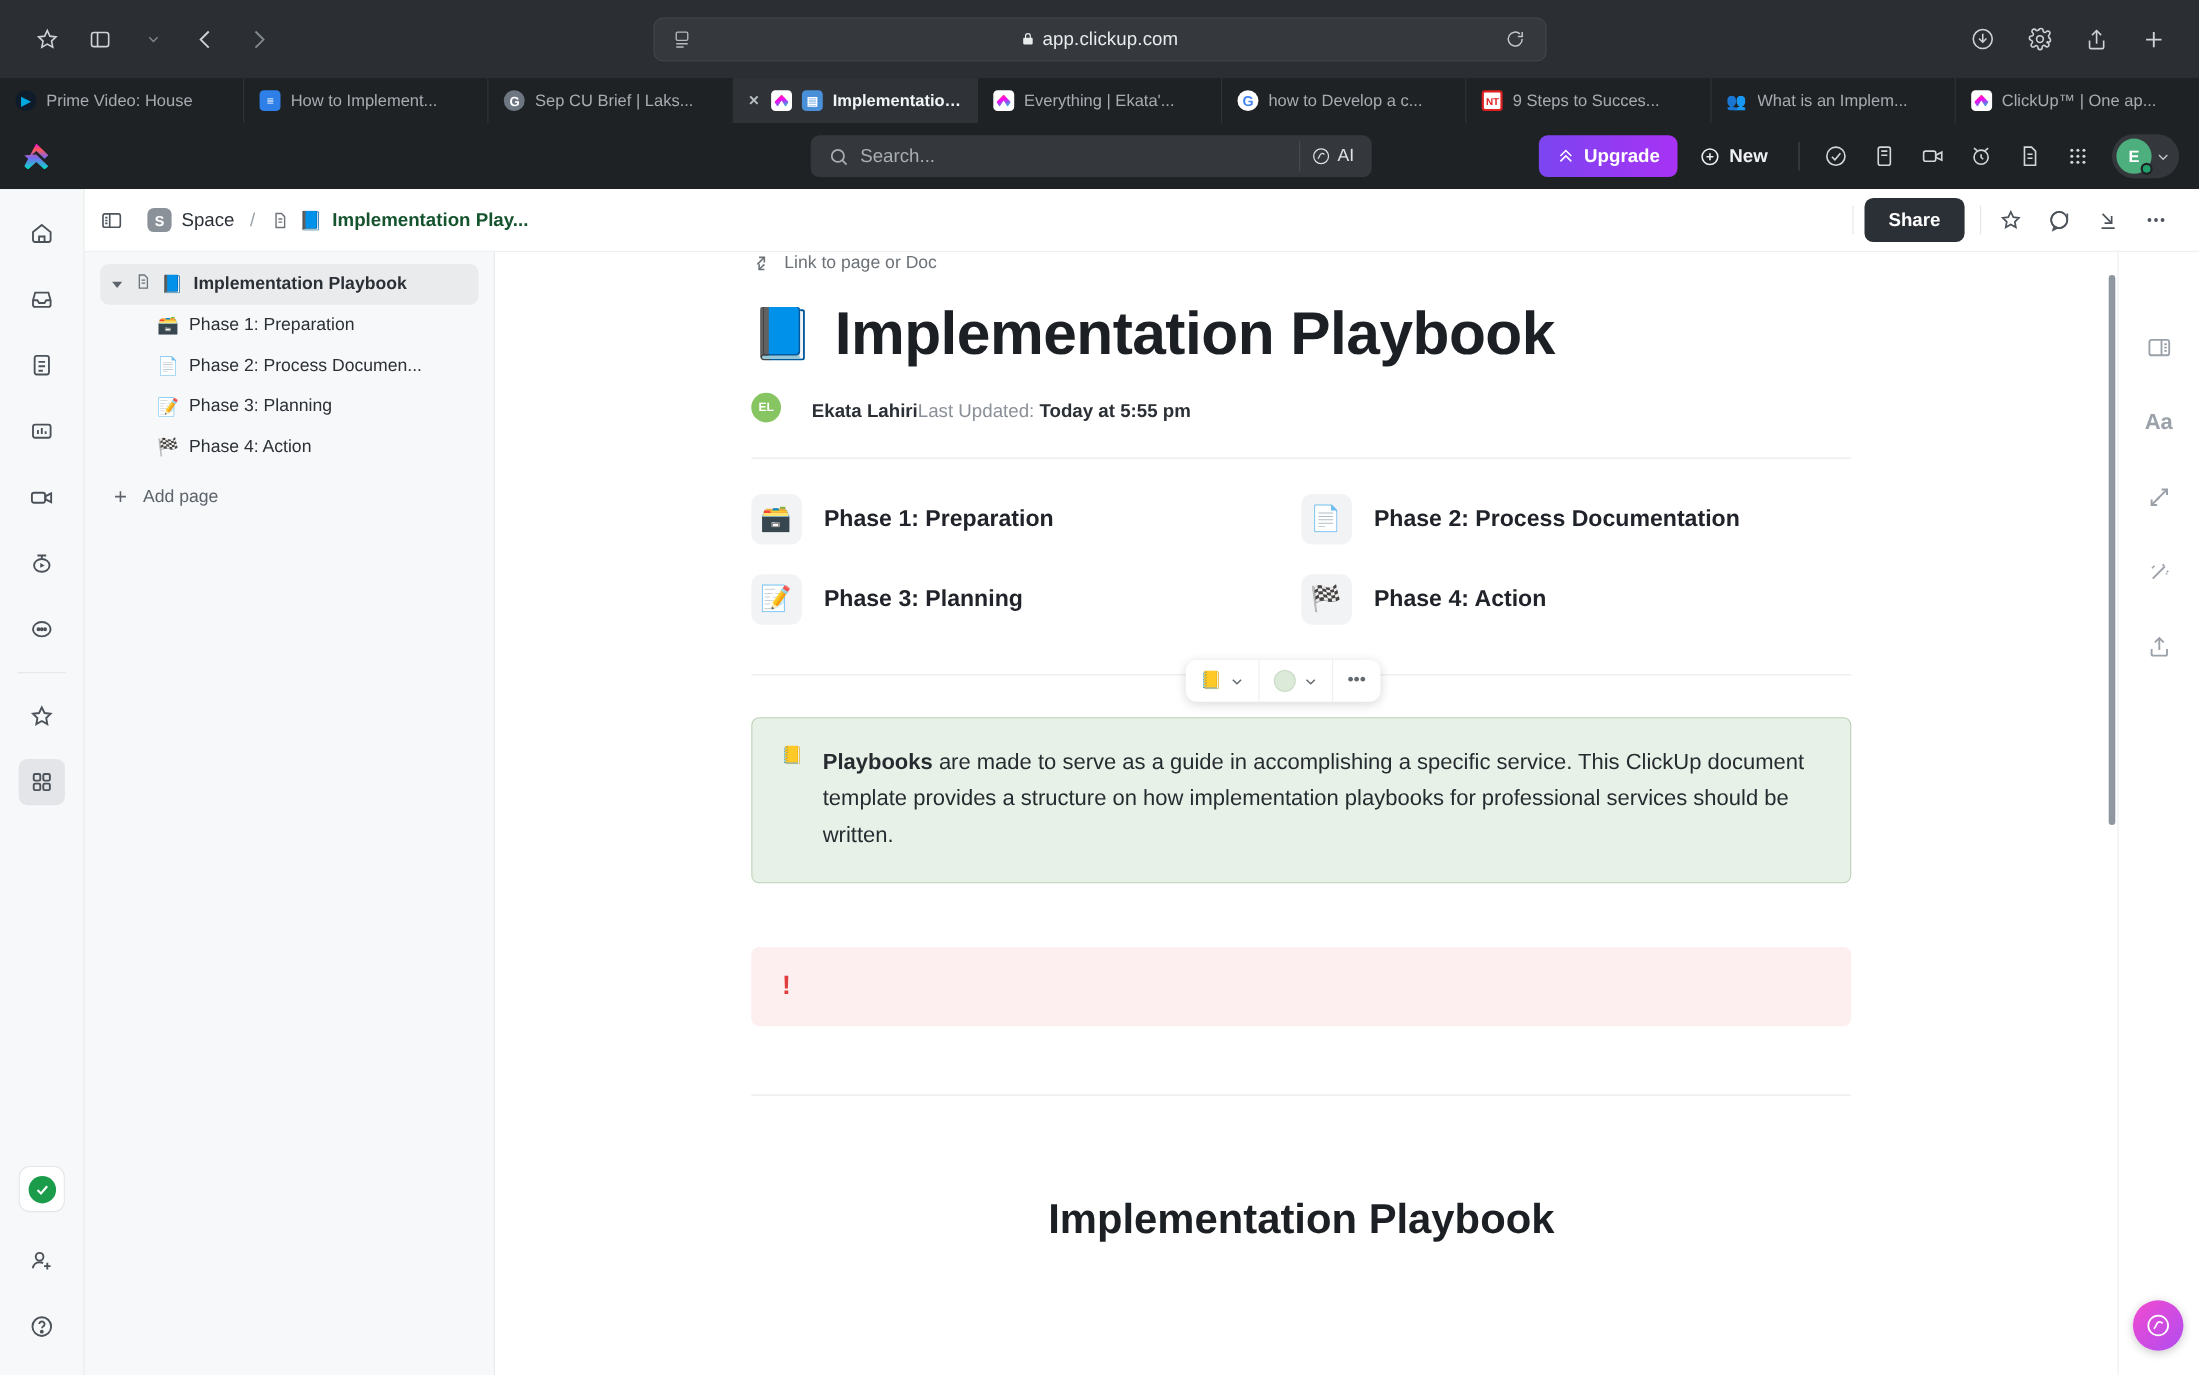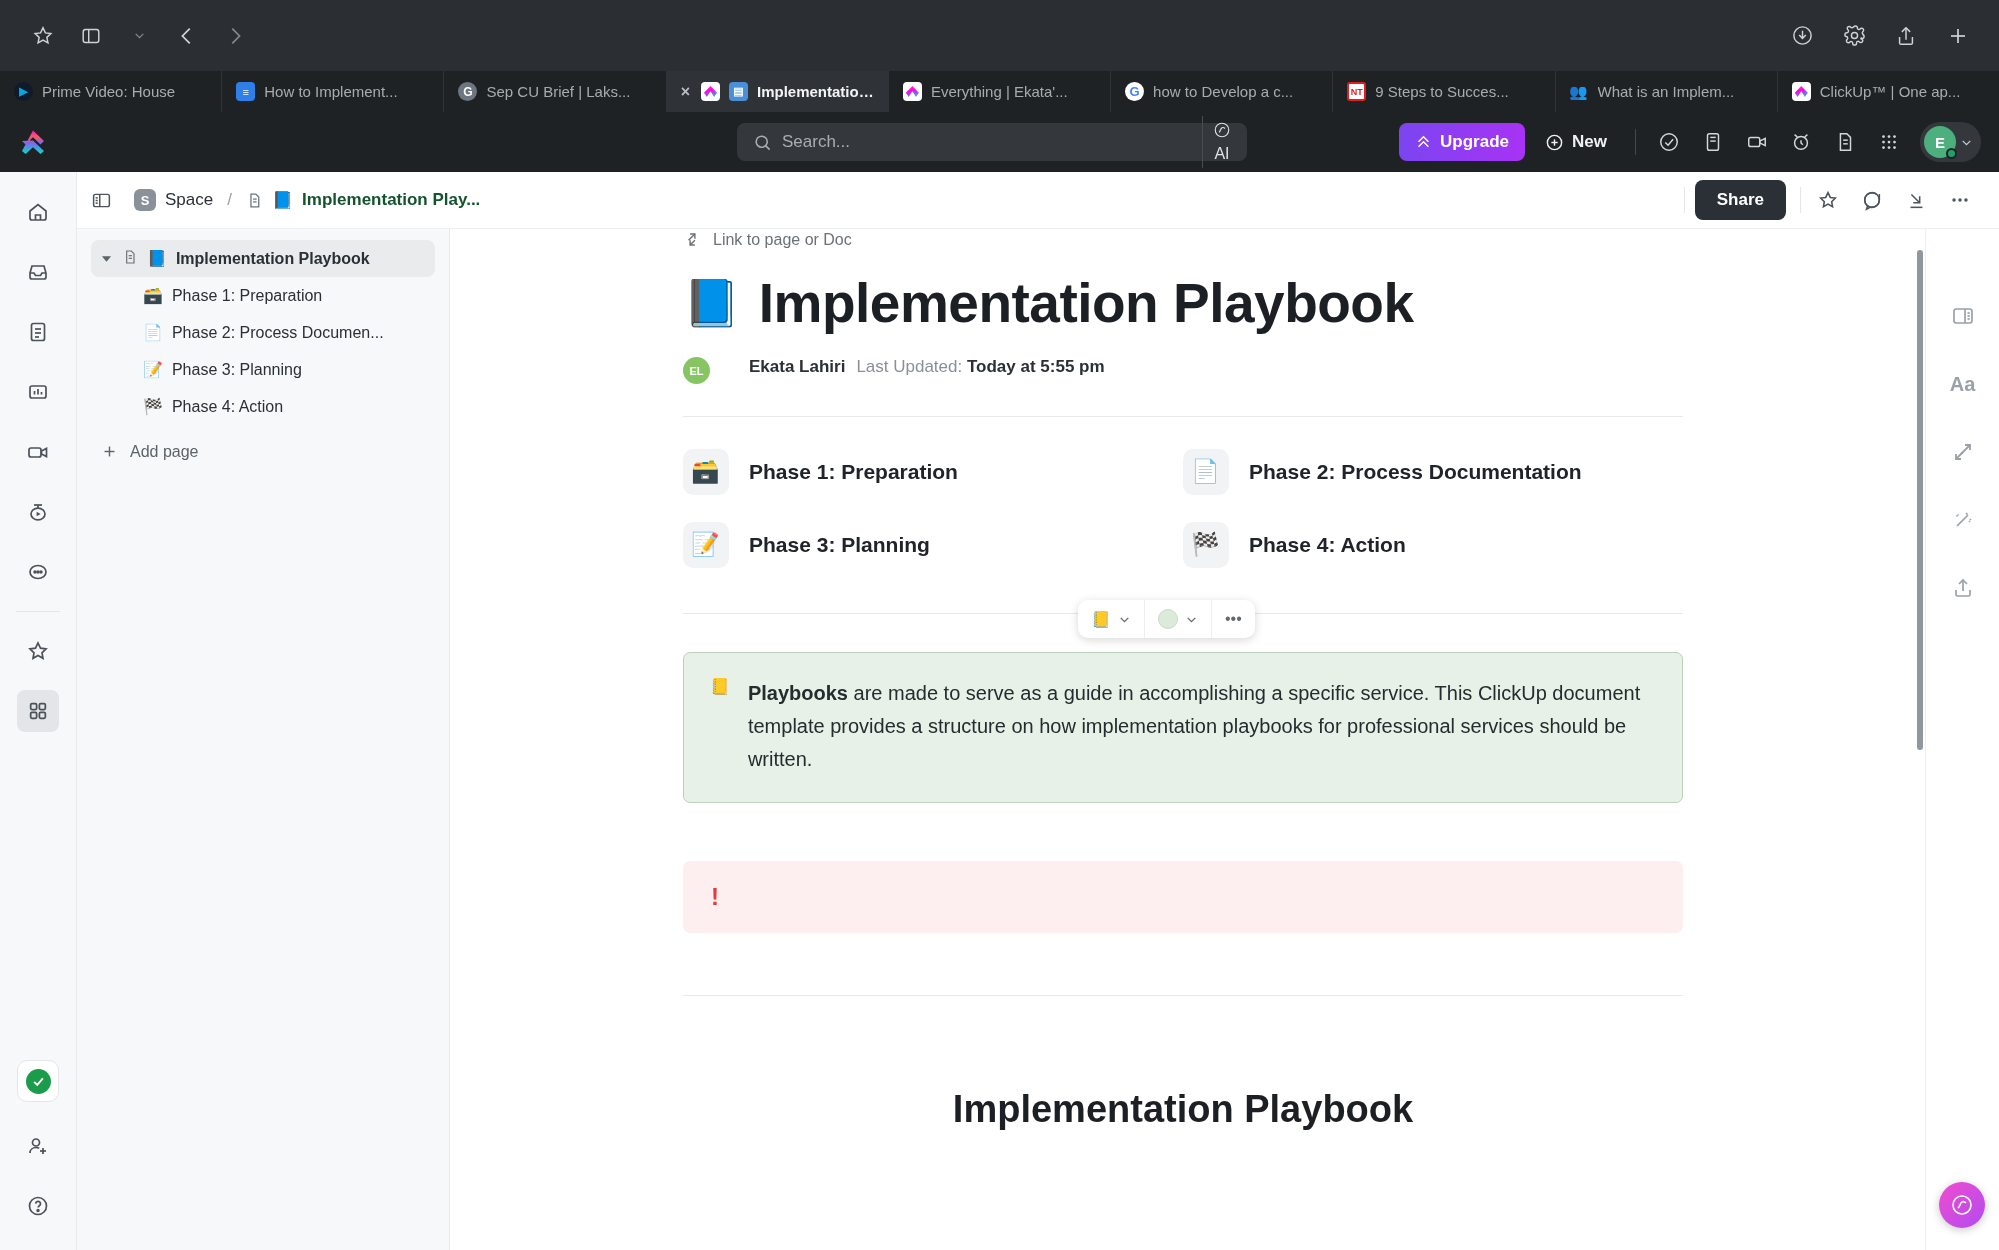--- a/index.html
+++ b/index.html
@@ -94,21 +94,21 @@
                        50% 44%, 100% 88%, 84% 100%, 50% 72%, 16% 100%, 0% 88%);
   }
   .cu-search {
     position: absolute; left: 737px; width: 510px; height: 38px;
     background: #34383d; border-radius: 8px; display: flex; align-items: center;
     padding: 0 6px 0 16px; gap: 10px;
   }
   .cu-search .ph { color: #a9aeb3; font-size: 17px; flex: 1; }
   .cu-ai-chip {
     display: flex; align-items: center; gap: 6px; color: #dfe2e5;
-    font-size: 16px; padding: 5px 10px; border-left: 1px solid #484d52; flex-direction: column;
+    font-size: 16px; padding: 5px 10px; border-left: 1px solid #484d52;
   }
   .cu-actions {
     position: absolute; right: 18px; display: flex; align-items: center; gap: 6px;
   }
   .btn-upgrade {
     display: flex; align-items: center; gap: 8px;
     background: linear-gradient(90deg,#7b45f0 0%,#a832f5 100%);
     color: #fff; font-size: 17px; font-weight: bold;
     padding: 9px 16px; border-radius: 8px; border: none; cursor: pointer;
   }
@@ -208,21 +208,21 @@
   .link-row {
     display: flex; align-items: center; gap: 11px;
     color: #6b7177; font-size: 16px; margin-bottom: 22px; cursor: pointer;
   }
   .doc-title {
     display: flex; align-items: center; gap: 19px;
     font-size: 55px; font-weight: bold; color: #1c2024; letter-spacing: -.5px;
     margin-bottom: 22px;
   }
   .doc-title .t-emoji { font-size: 46px; }
-  .doc-meta { display: flex; align-items: flex-start; gap: 11px; font-size: 17px; }
+  .doc-meta { display: flex; align-items: flex-end; font-size: 17px; }
   .meta-av {
     width: 27px; height: 27px; border-radius: 50%; background: #86c561;
     color: #fff; font-size: 11px; font-weight: bold;
     display: flex; align-items: center; justify-content: center;
   }
   .meta-name { color: #2b3036; font-weight: bold; margin-left: 28px; }
   .meta-updated { color: #8a9097; }
   .meta-updated b { color: #2b3036; }
   .hr { height: 1px; background: #e6e8ea; margin: 32px 0 0 0; }
 
@@ -325,20 +325,43 @@
             <polyline points="15 4 7 12 15 20"></polyline>
           </svg>
       </div>
       <div class="chrome-btn dim">
         <svg width="22" height="22" viewBox="0 0 24 24" fill="none" stroke="currentColor" stroke-width="1.9">
             <polyline points="9 4 17 12 9 20"></polyline>
           </svg>
       </div>
     </div>
 
+    <div class="addr-wrap">
+      <div class="addr-bar">
+        <span class="addr-reader">
+          <svg width="18" height="18" viewBox="0 0 24 24" fill="none" stroke="currentColor" stroke-width="1.6">
+              <rect x="5" y="3" width="14" height="10" rx="1.6"></rect>
+              <line x1="5" y1="17" x2="19" y2="17"></line>
+              <line x1="5" y1="21" x2="14" y2="21"></line>
+            </svg>
+        </span>
+        <span class="addr-text">
+          <svg width="13" height="15" viewBox="0 0 24 24" fill="currentColor">
+              <path d="M7 10V7a5 5 0 0110 0v3h1.2A1.8 1.8 0 0120 11.8v7.4A1.8 1.8 0 0118.2 21H5.8A1.8 1.8 0 014 19.2v-7.4A1.8 1.8 0 015.8 10H7zm2 0h6V7a3 3 0 10-6 0v3z"></path>
+            </svg>
+          <span>app.clickup.com</span>
+        </span>
+        <span class="addr-reload">
+          <svg width="19" height="19" viewBox="0 0 24 24" fill="none" stroke="currentColor" stroke-width="1.7">
+              <path d="M20 12a8 8 0 11-2.6-5.9"></path>
+              <polyline points="20 4 20 9 15 9"></polyline>
+            </svg>
+        </span>
+      </div>
+    </div>
 
     <div class="chrome-right">
       <div class="chrome-btn">
         <svg width="23" height="23" viewBox="0 0 24 24" fill="none" stroke="currentColor" stroke-width="1.5">
             <circle cx="12" cy="12" r="9"></circle>
             <polyline points="8.5 11.5 12 15 15.5 11.5"></polyline>
             <line x1="12" y1="7" x2="12" y2="15"></line>
           </svg>
       </div>
       <div class="chrome-btn">

